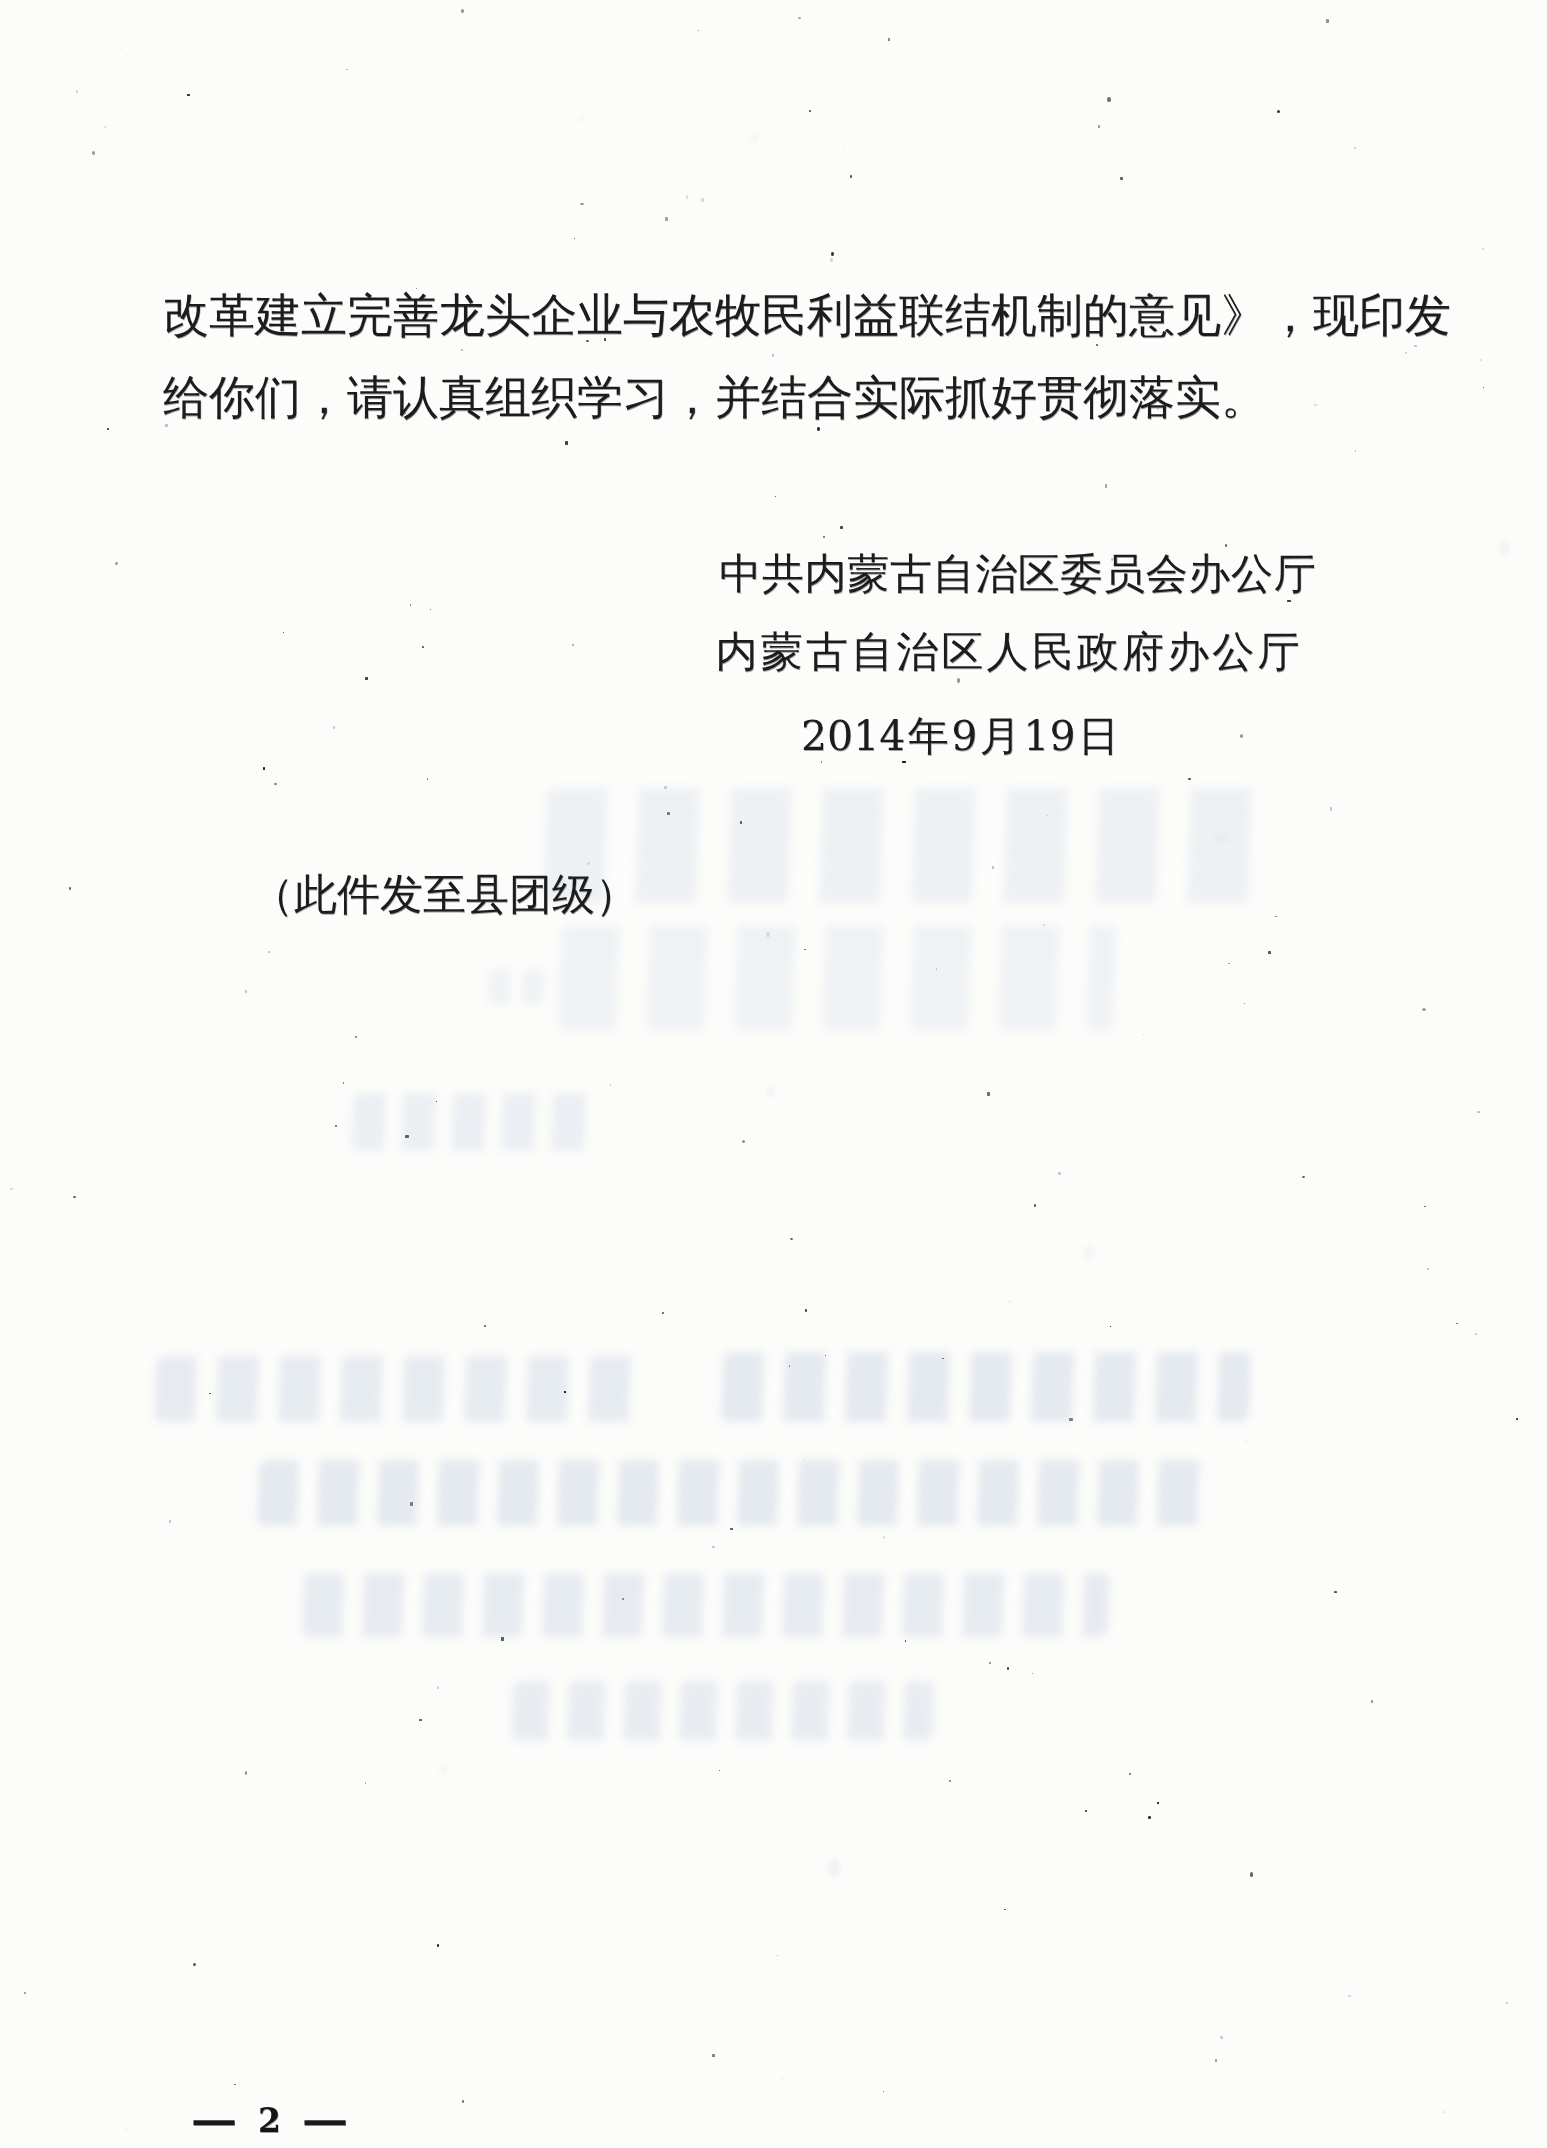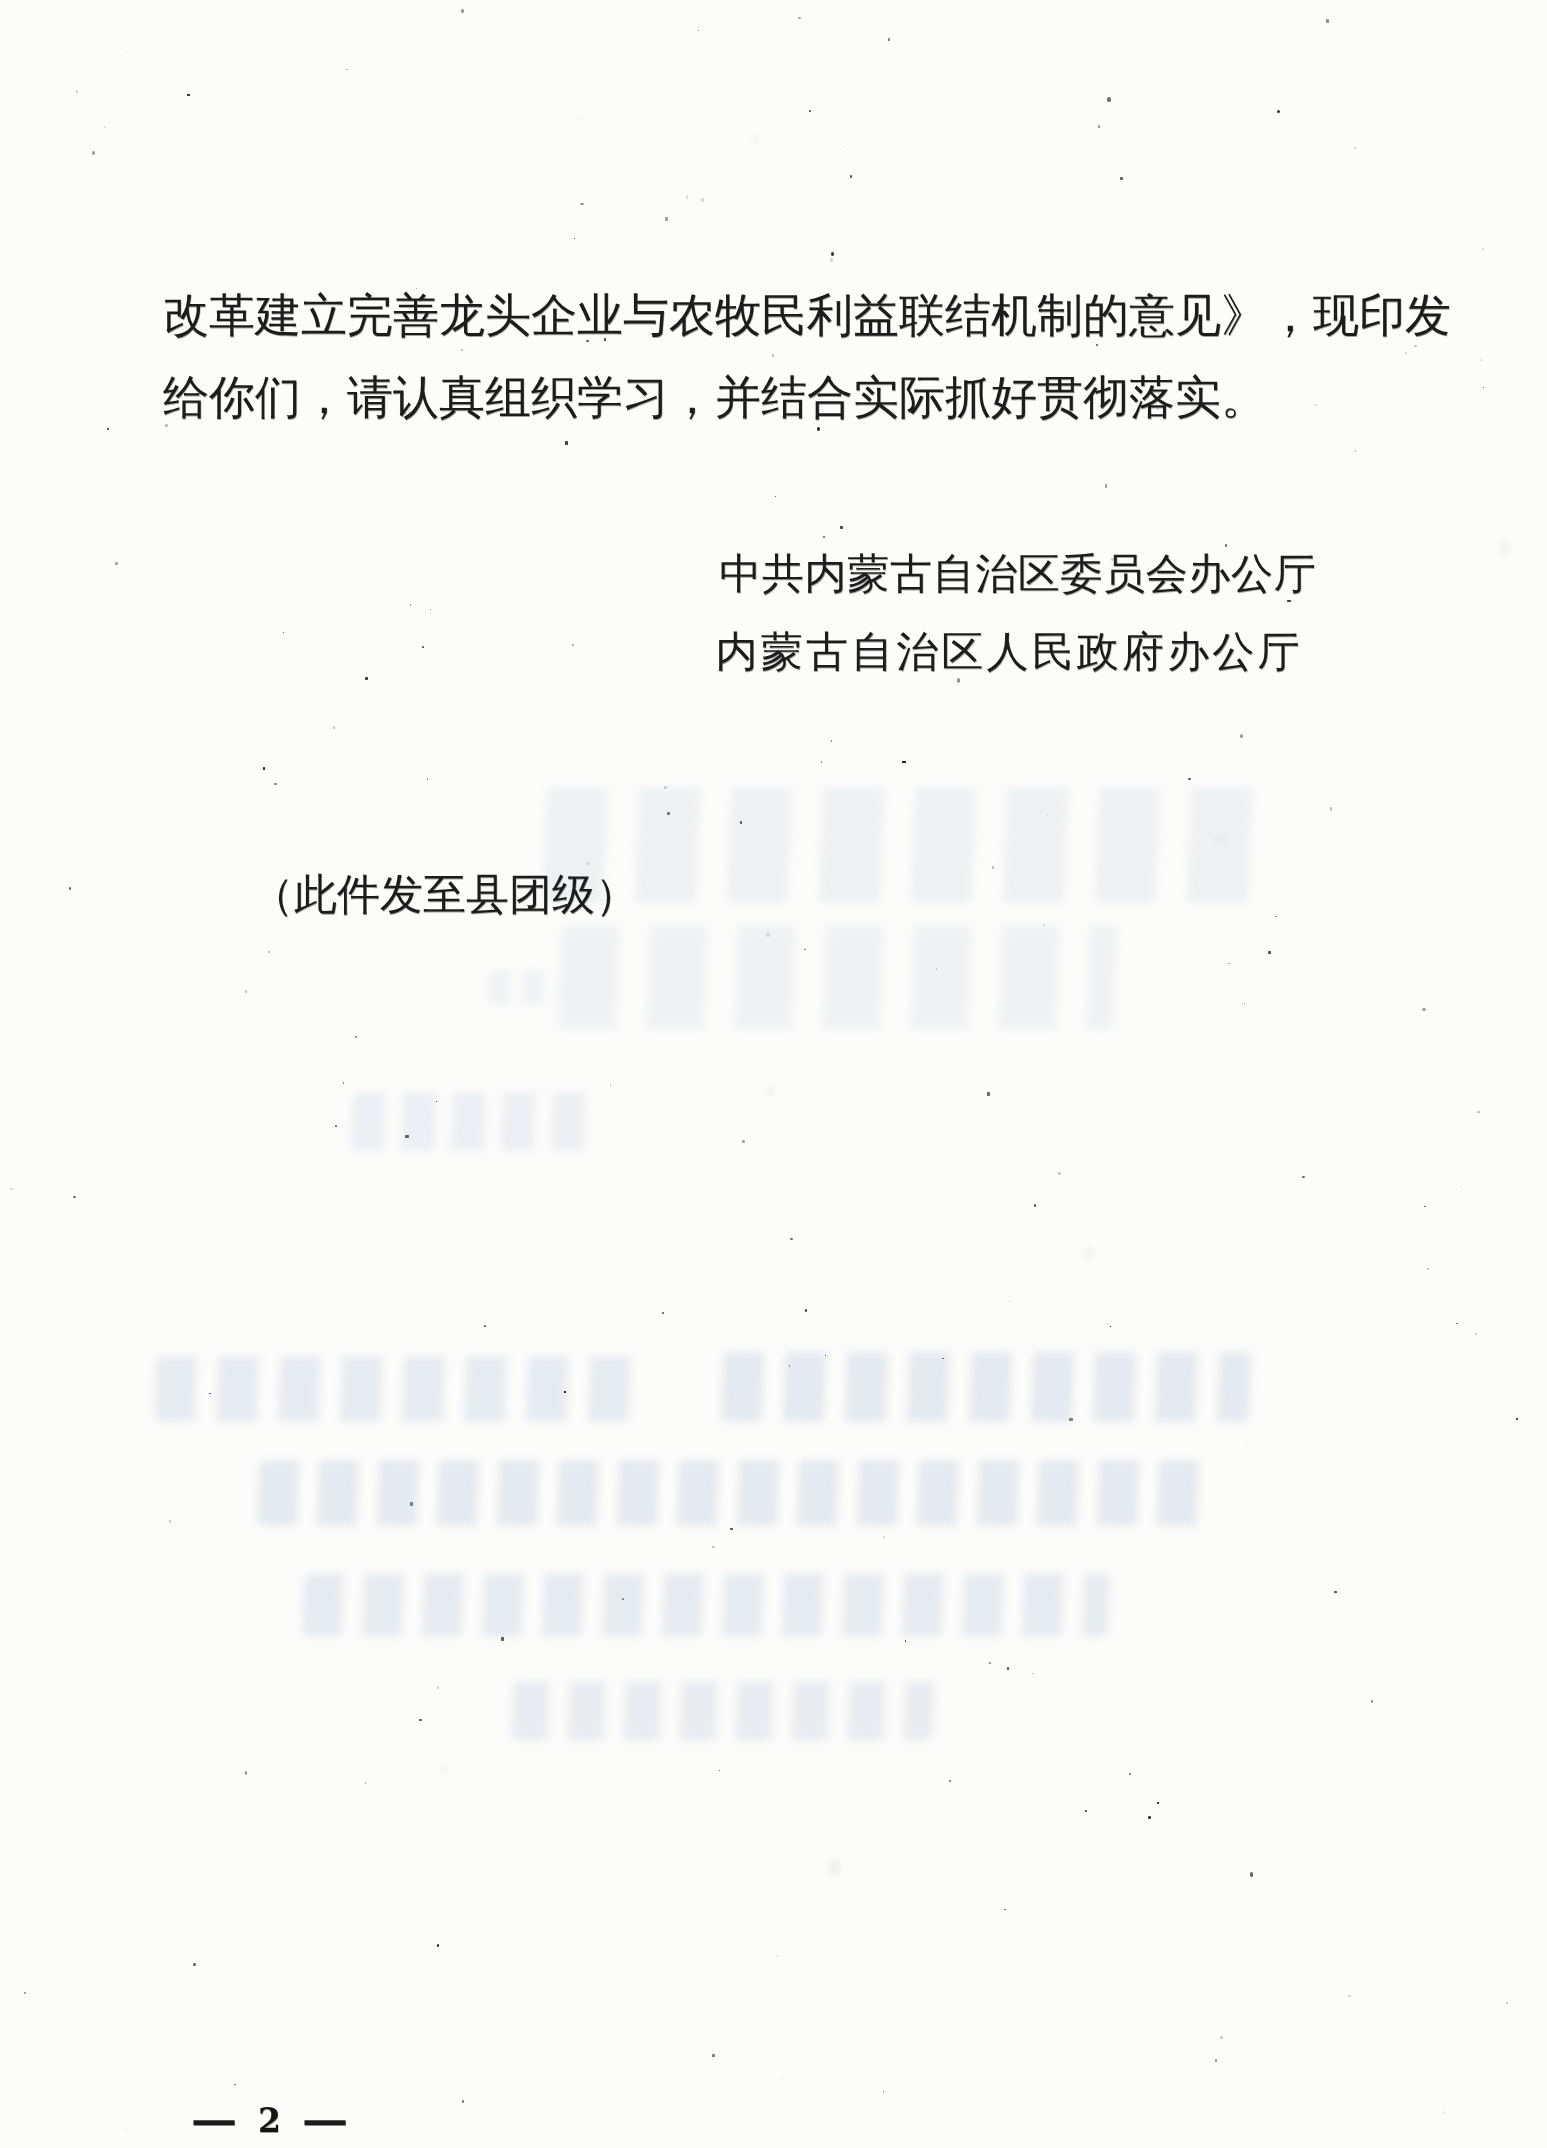--- a/index.html
+++ b/index.html
@@ -349,20 +349,28 @@
       <span>区</span>
       <span>人</span>
       <span>民</span>
       <span>政</span>
       <span>府</span>
       <span>办</span>
       <span>公</span>
       <span>厅</span>
     </div>
 
+  <div class="cjk-line" data-split="tokens" style="left:801px; top:712px; width:318px; height:48px; font-size:41px;">
+      <span>2014</span>
+      <span>年</span>
+      <span>9</span>
+      <span>月</span>
+      <span>19</span>
+      <span>日</span>
+    </div>
 
   <div class="cjk-line" data-split="chars" style="left:251px; top:869px; width:350px; height:52px; font-size:43px;">
       <span>（</span>
       <span>此</span>
       <span>件</span>
       <span>发</span>
       <span>至</span>
       <span>县</span>
       <span>团</span>
       <span>级</span>

